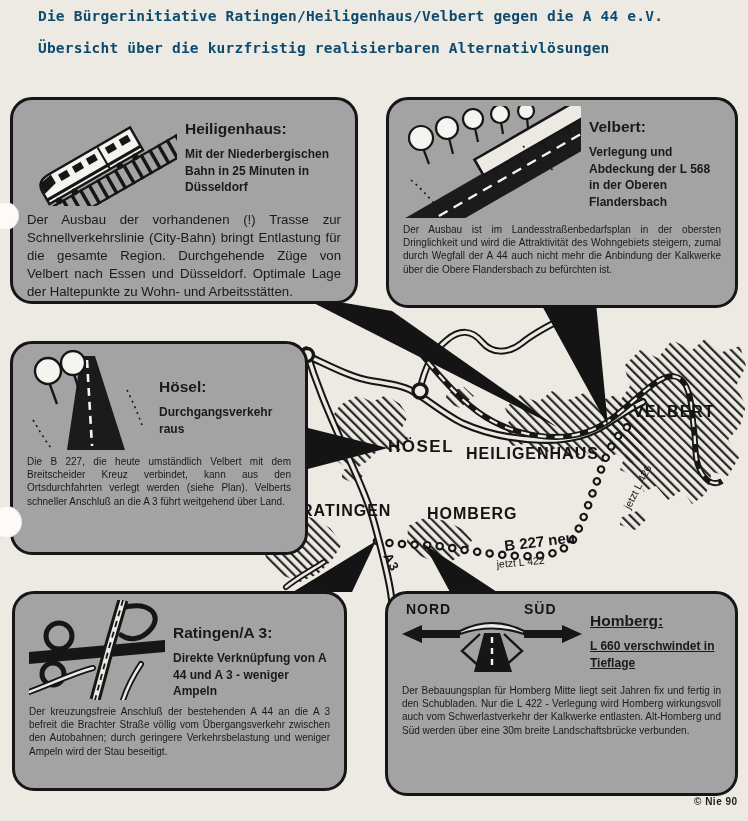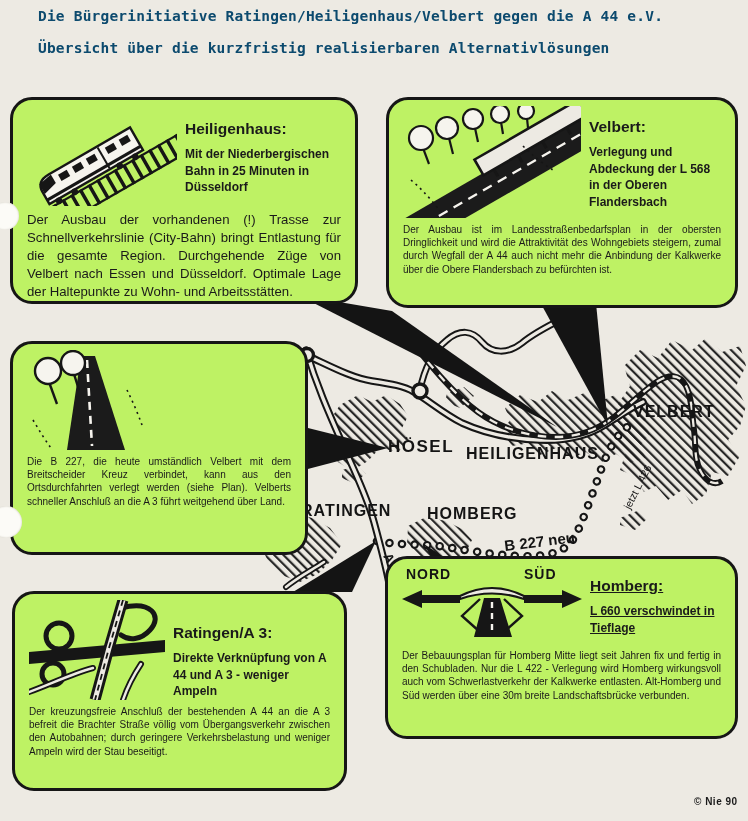--- a/index.html
+++ b/index.html
@@ -13,28 +13,28 @@
     font-family:"DejaVu Sans Mono",monospace;font-weight:bold;
     font-size:14.5px;letter-spacing:.2px;color:#0c4a6e;
   }
   #hdr1{top:8px;}
   #hdr2{top:40px;}
 
   #mapsvg{position:absolute;left:0;top:0;z-index:1;}
 
   .box{
     position:absolute;z-index:3;box-sizing:border-box;
-    background:#bef264;border:3px solid #161616;border-radius:22px;
+    background:#a3a3a3;border:3px solid #161616;border-radius:22px;
     padding:6px 14px 4px 14px;
   }
   #box1{left:10px;top:97px;width:348px;height:207px;}
   #box2{left:386px;top:97px;width:352px;height:211px;}
   #box3{left:10px;top:341px;width:298px;height:214px;}
   #box4{left:12px;top:591px;width:335px;height:200px;}
-  #box5{left:385px;top:556px;width:353px;height:183px;}
+  #box5{left:385px;top:591px;width:353px;height:205px;}
 
   .box-head{display:flex;align-items:flex-start;}
   .illus{flex:0 0 auto;}
   .head-text{margin-left:8px;}
   .box-title{font-size:15.5px;font-weight:bold;margin:0 0 8px 0;}
   .box-sub{font-size:12px;font-weight:bold;line-height:1.38;}
   .box-body{font-size:10px;line-height:1.32;text-align:justify;margin-top:5px;}
   #box1 .head-text{padding-top:14px;width:192px;}
   #box2 .head-text{padding-top:12px;width:152px;}
   #box3 .head-text{padding-top:28px;width:140px;}
@@ -223,20 +223,24 @@
         <line x1="22" y1="32" x2="30" y2="54"></line>
         <line x1="47" y1="24" x2="52" y2="40"></line>
         <circle cx="21" cy="21" r="13"></circle>
         <circle cx="46" cy="13" r="12"></circle>
       </g>
       <g stroke="#161616" stroke-width="1.6" stroke-dasharray="2 4" fill="none">
         <path d="M6,70 C12,80 18,90 24,98"></path>
         <path d="M100,40 C106,52 112,66 116,78"></path>
       </g>
     </svg>
+    <div class="head-text">
+      <div class="box-title">Hösel:</div>
+      <div class="box-sub">Durchgangsverkehr raus</div>
+    </div>
   </div>
   <div class="box-body">Die B 227, die heute umständlich Velbert mit dem Breitscheider Kreuz verbindet, kann aus den Ortsdurchfahrten verlegt werden (siehe Plan). Velberts schneller Anschluß an die A 3 führt weitgehend über Land.</div>
 </div>
 
 <div class="box" id="box4">
   <div class="box-head">
     <svg class="illus" width="136" height="100" viewBox="0 0 136 100">
       <g fill="none" stroke-linecap="round">
         <path d="M92,8 C122,0 134,16 121,30 C112,40 100,41 92,35" stroke="#161616" stroke-width="5"></path>
         <circle cx="30" cy="36" r="13" stroke="#161616" stroke-width="5"></circle>

